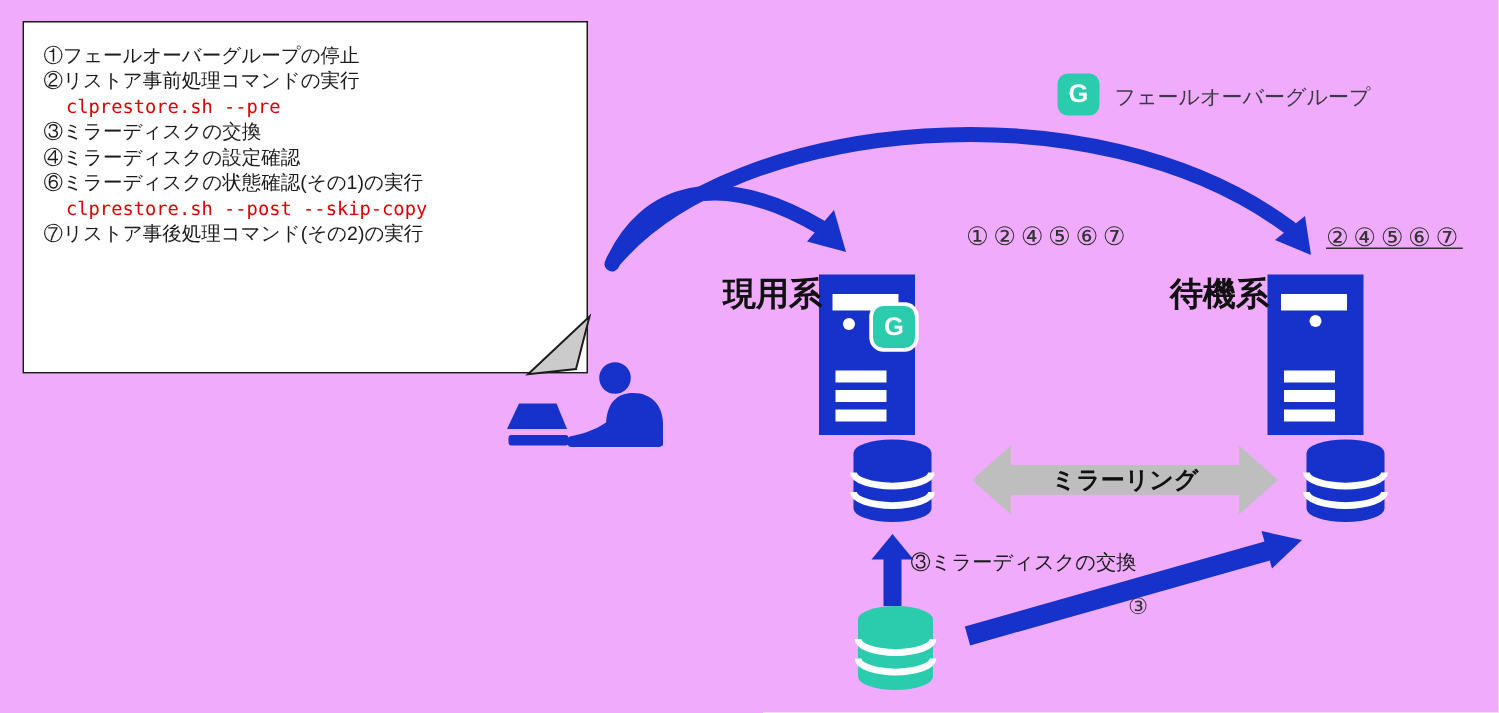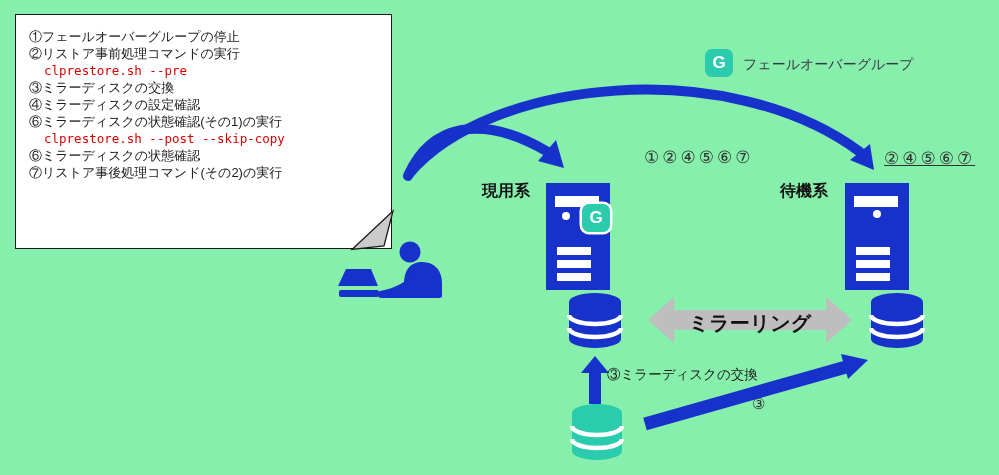--- a/index.html
+++ b/index.html
@@ -1,17 +1,17 @@
 <!DOCTYPE html>
 <html><head>
 <meta charset="utf-8">
 <style>
   html,body{margin:0;padding:0;background:#ffffff;}
   #stage{
-    position:relative;width:999px;height:475px;background:#86efac;overflow:hidden;
+    position:relative;width:999px;height:475px;background:#f0abfc;overflow:hidden;
     font-family:"Liberation Sans",sans-serif;color:#1a1a1a;
   }
   #stage .abs{position:absolute;white-space:nowrap;}
   svg.gfx{position:absolute;left:0;top:0;z-index:1;}
   svg.tail{position:absolute;left:0;top:0;z-index:3;pointer-events:none;}
 
   
   .bubble{
     position:absolute;left:15px;top:14px;width:377px;height:235px;
     border:1.5px solid #1a1a1a;background:#ffffff;box-sizing:border-box;
@@ -27,27 +27,27 @@
   .g-badge{
     position:absolute;width:28px;height:28px;border-radius:7px;background:#2bcbae;
     color:#ffffff;font-weight:bold;font-size:17px;line-height:28px;text-align:center;
     z-index:2;
   }
   .legend-badge{left:705px;top:49px;}
   .legend-label{left:743px;top:56px;font-size:14px;color:#3a3a44;z-index:2;}
   .server-badge{left:582px;top:204px;box-shadow:0 0 0 2.5px #ffffff;}
 
   
-  .server-name{font-size:16px;font-weight:bold;color:#111111;z-index:2;}
+  .server-name{font-size:22px;font-weight:bold;color:#111111;z-index:2;}
   .active-name{left:482px;top:181px;}
   .standby-name{left:780px;top:181px;}
   .steps-row{font-size:17px;letter-spacing:3px;color:#333333;z-index:2;}
   .active-steps{left:596px;top:147px;margin-left:48px;}
   .standby-steps{left:884px;top:148px;text-decoration:underline;}
-  .mirror-label{left:668px;top:310px;width:164px;text-align:center;font-size:20px;font-weight:bold;color:#111111;z-index:2;}
+  .mirror-label{left:668px;top:310px;width:164px;text-align:center;font-size:16px;font-weight:bold;color:#111111;z-index:2;}
   .replace-label{left:607px;top:366px;font-size:13.5px;color:#1a1a1a;z-index:2;}
   .diag-step{left:752px;top:395px;font-size:15px;color:#333333;z-index:2;}
 </style>
 </head>
 <body>
 
 <div id="stage">
 
   <svg class="gfx" width="999" height="475" viewBox="0 0 999 475">
 
@@ -117,21 +117,20 @@
   </svg>
 
   <div class="bubble">
     <div class="step">①フェールオーバーグループの停止</div>
     <div class="step">②リストア事前処理コマンドの実行</div>
     <div class="cmd">clprestore.sh --pre</div>
     <div class="step">③ミラーディスクの交換</div>
     <div class="step">④ミラーディスクの設定確認</div>
     <div class="step">⑥ミラーディスクの状態確認(その1)の実行</div>
     <div class="cmd">clprestore.sh --post --skip-copy</div>
-    <div class="step">⑥ミラーディスクの状態確認</div>
     <div class="step">⑦リストア事後処理コマンド(その2)の実行</div>
   </div>
 
   <svg class="tail" width="999" height="475" viewBox="0 0 999 475">
     <polygon points="352,249.5 393,211 384,246" fill="#cbcbcb" stroke="#1a1a1a" stroke-width="1.3"></polygon>
   </svg>
 
   <div class="g-badge legend-badge abs">G</div>
   <div class="legend-label abs">フェールオーバーグループ</div>
 

